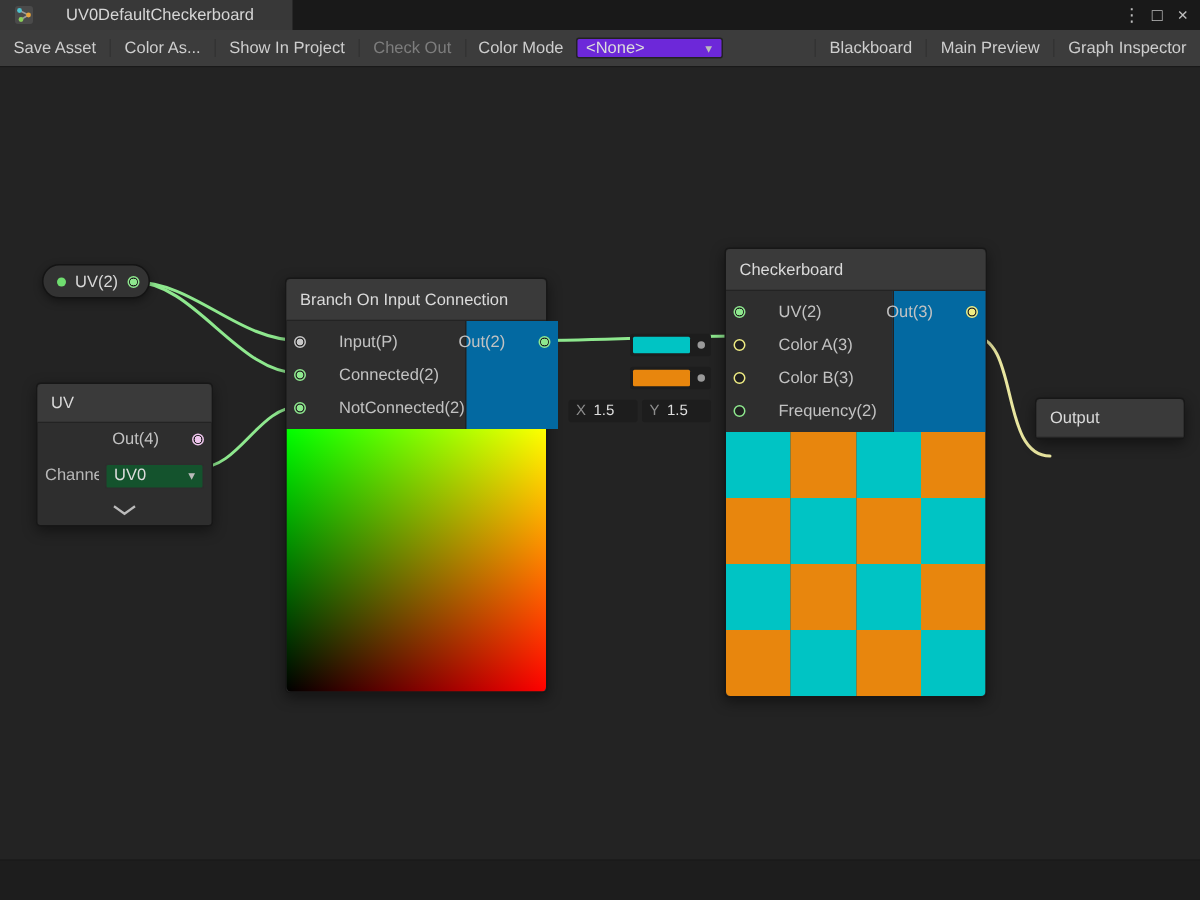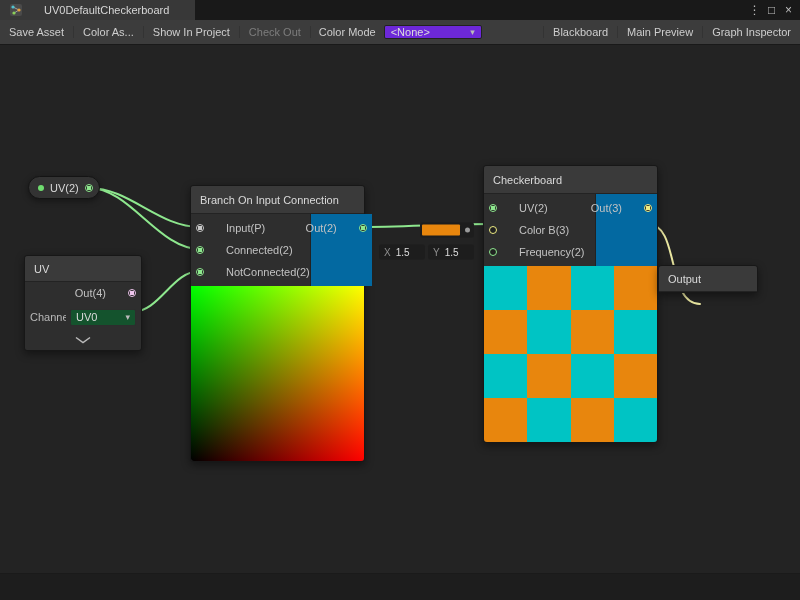--- a/index.html
+++ b/index.html
@@ -174,20 +174,30 @@
     </div>
     <div class="node-body">
       <div class="in-col">
         <div class="row">
           <span class="port connected c-vec2"></span>
           <span>UV(2)</span>
         </div>
         <div class="row">
           <div class="hang">
             <div class="swatch-box">
+              <span class="swatch-bar" style="background: rgb(0, 196, 196);"></span>
+              <span class="swatch-dot"></span>
+            </div>
+          </div>
+          <span class="port c-vec3"></span>
+          <span>Color A(3)</span>
+        </div>
+        <div class="row">
+          <div class="hang">
+            <div class="swatch-box">
               <span class="swatch-bar" style="background: rgb(232, 134, 13);"></span>
               <span class="swatch-dot"></span>
             </div>
           </div>
           <span class="port c-vec3"></span>
           <span>Color B(3)</span>
         </div>
         <div class="row">
           <div class="hang">
             <div class="num-field">
@@ -223,20 +233,20 @@
         <i class="b"></i>
         <i class="a"></i>
         <i class="b"></i>
       <i class="b"></i>
         <i class="a"></i>
         <i class="b"></i>
         <i class="a"></i>
     </div>
   </div>
 
-  <div class="node" style="left:658px;top:220px;width:100px">
+  <div class="node" style="left:690px;top:220px;width:100px">
     <div class="node-header sm">
       <span>Output</span>
     </div>
   </div>
 
   <div class="footer-band"></div>
 </div>
 
 </body></html>

